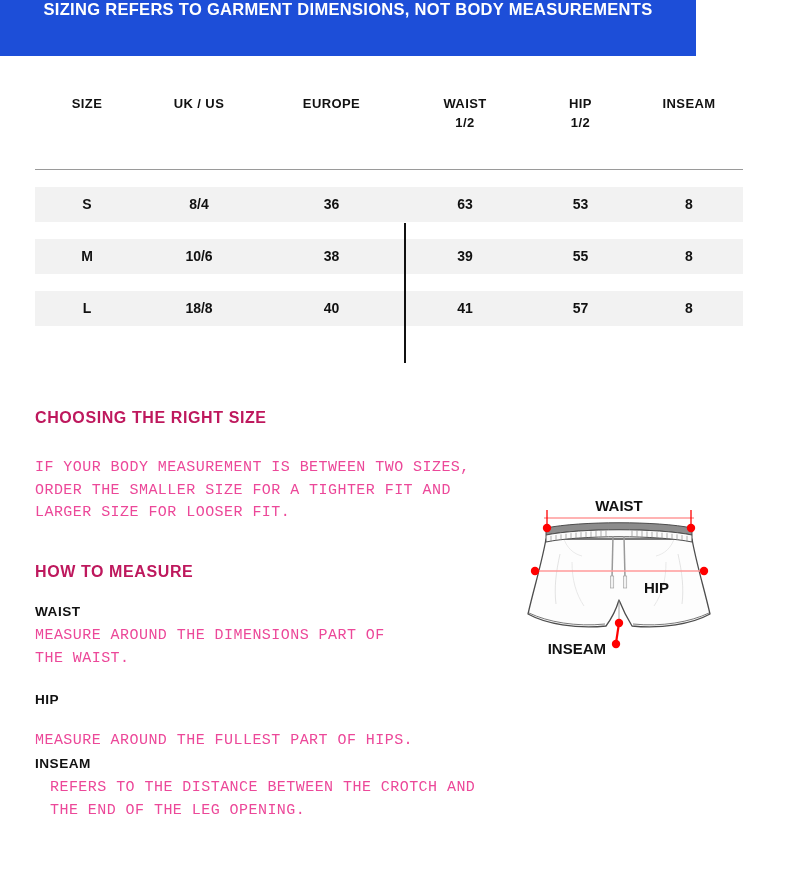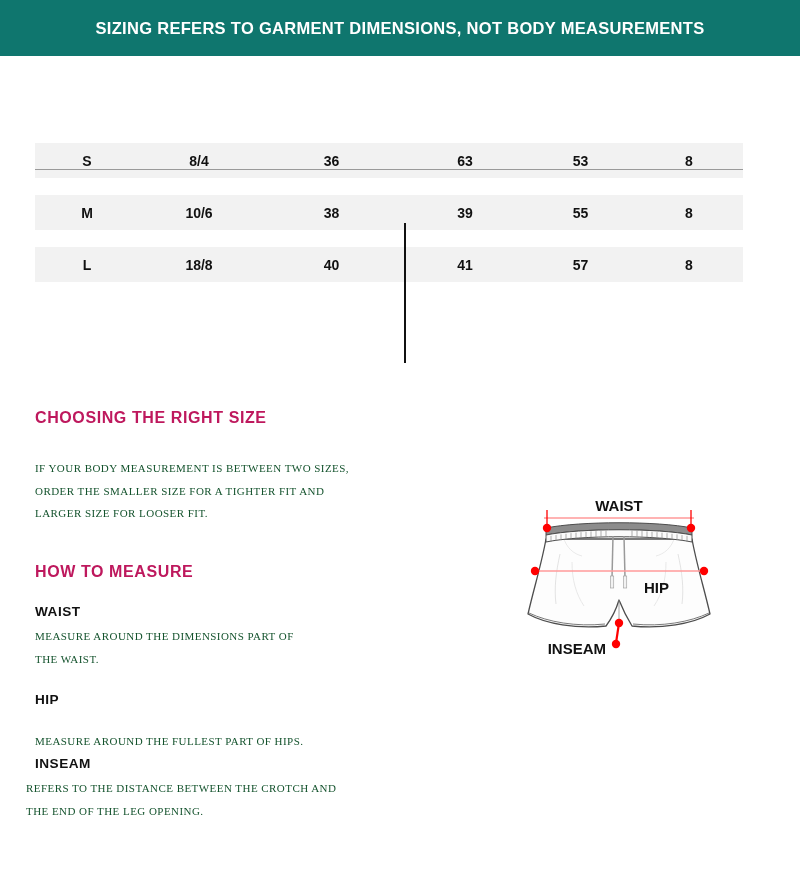--- a/index.html
+++ b/index.html
@@ -13,24 +13,23 @@
     font-family: "Liberation Sans", sans-serif;
     color: #1a1a1a;
     overflow: hidden;
     position: relative;
   }
 
   
   .banner {
     position: absolute;
     left: 0; top: 0;
-    width: 800px; height: 56px;
-    background: #0f766e;
+    width: 696px; height: 56px;
+    background: #1d4ed8;
     display: flex;
-    align-items: center;
     justify-content: center;
   }
   .banner-text {
     color: #ffffff;
     font-family: "Liberation Sans", sans-serif;
     font-size: 16.5px;
     font-weight: 600;
     letter-spacing: 0.3px;
     white-space: nowrap;
   }
@@ -97,26 +96,26 @@
     position: absolute;
     font-family: "Liberation Sans", sans-serif;
     font-size: 16px;
     font-weight: 700;
     letter-spacing: 0.6px;
     color: #be185d;
     white-space: nowrap;
   }
   .para {
     position: absolute;
-    font-family: Liberation Serif, serif;
-    font-size: 11px;
+    font-family: Liberation Mono, monospace;
+    font-size: 15px;
     font-weight: 400;
     letter-spacing: 0.45px;
     line-height: 22.5px;
-    color: #14532d;
+    color: #ec4899;
     white-space: pre-line;
   }
   .term {
     position: absolute;
     font-family: "Liberation Sans", sans-serif;
     font-size: 13.6px;
     font-weight: 700;
     letter-spacing: 0.5px;
     color: #111111;
     white-space: nowrap;
@@ -124,21 +123,21 @@
 
   #h-choosing { left: 35px; top: 409px; }
   #p-choosing { left: 35px; top: 457px; }
   #h-measure  { left: 35px; top: 563px; }
 
   #t-waist  { left: 35px; top: 604px; }
   #p-waist  { left: 35px; top: 625px; }
   #t-hip    { left: 35px; top: 692px; }
   #p-hip    { left: 35px; top: 730px; }
   #t-inseam { left: 35px; top: 756px; }
-  #p-inseam { left: 26px; top: 777px; }
+  #p-inseam { left: 50px; top: 777px; }
 
   
   .diagram {
     position: absolute;
     left: 520px; top: 492px;
     width: 230px; height: 180px;
   }
   .diagram svg { display: block; }
 </style>
 </head>
@@ -152,20 +151,30 @@
   <table class="size-table">
     <colgroup>
       <col class="col-size">
         <col class="col-ukus">
         <col class="col-europe">
       <col class="col-waist">
         <col class="col-hip">
         <col class="col-inseam">
     </colgroup>
     <thead>
+      <tr>
+        <th style="white-space: pre-line;">SIZE</th>
+        <th style="white-space: pre-line;">UK / US</th>
+        <th style="white-space: pre-line;">EUROPE</th>
+        <th style="white-space: pre-line;">WAIST
+1/2</th>
+        <th style="white-space: pre-line;">HIP
+1/2</th>
+        <th style="white-space: pre-line;">INSEAM</th>
+      </tr>
       <tr class="head-spacer">
         <td colspan="6"></td>
       </tr>
     </thead>
     <tbody>
       <tr class="data-row">
         <td>S</td>
         <td>8/4</td>
         <td>36</td>
         <td>63</td>

